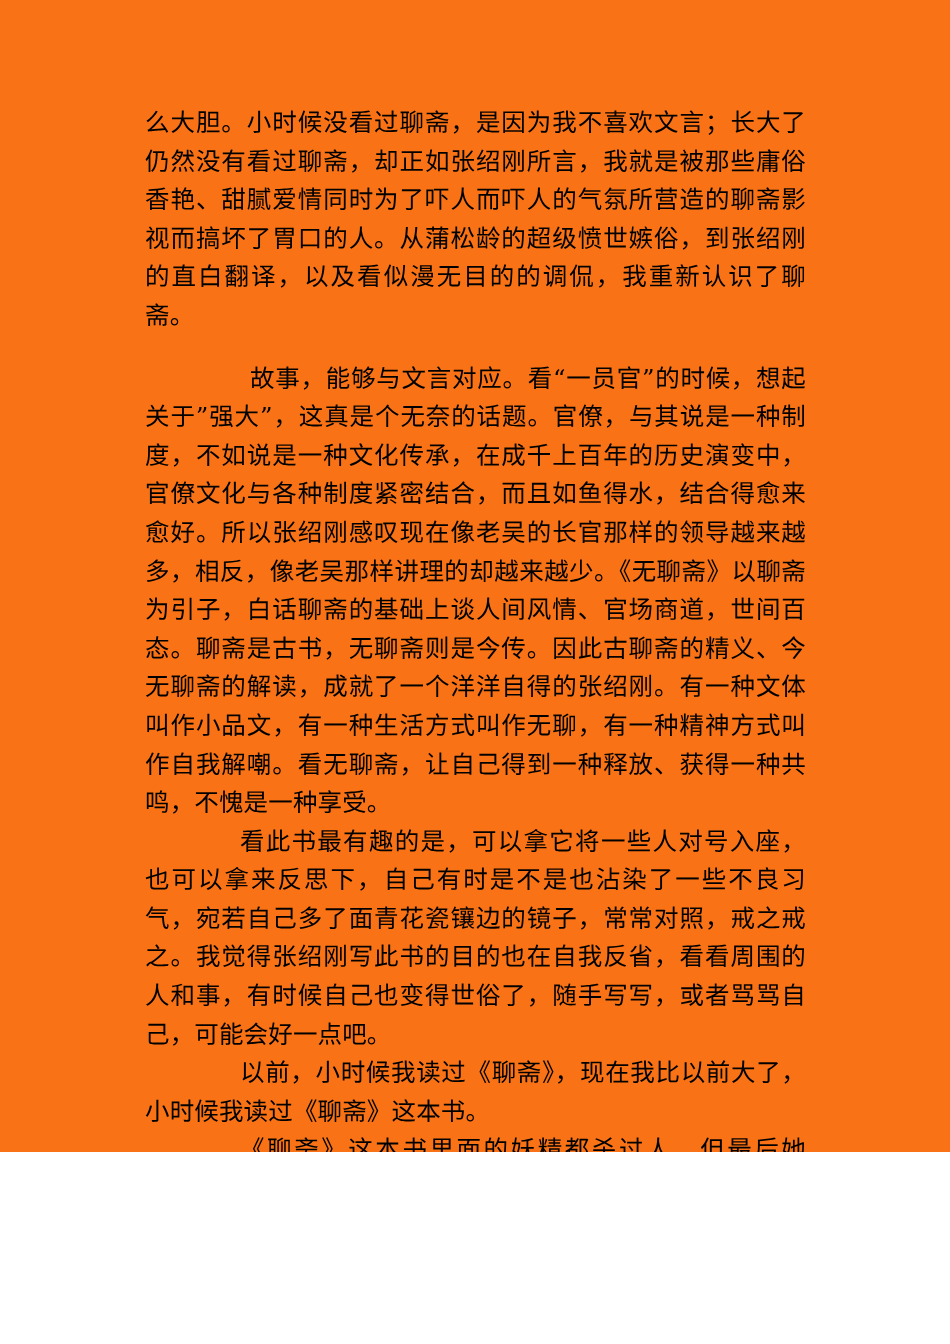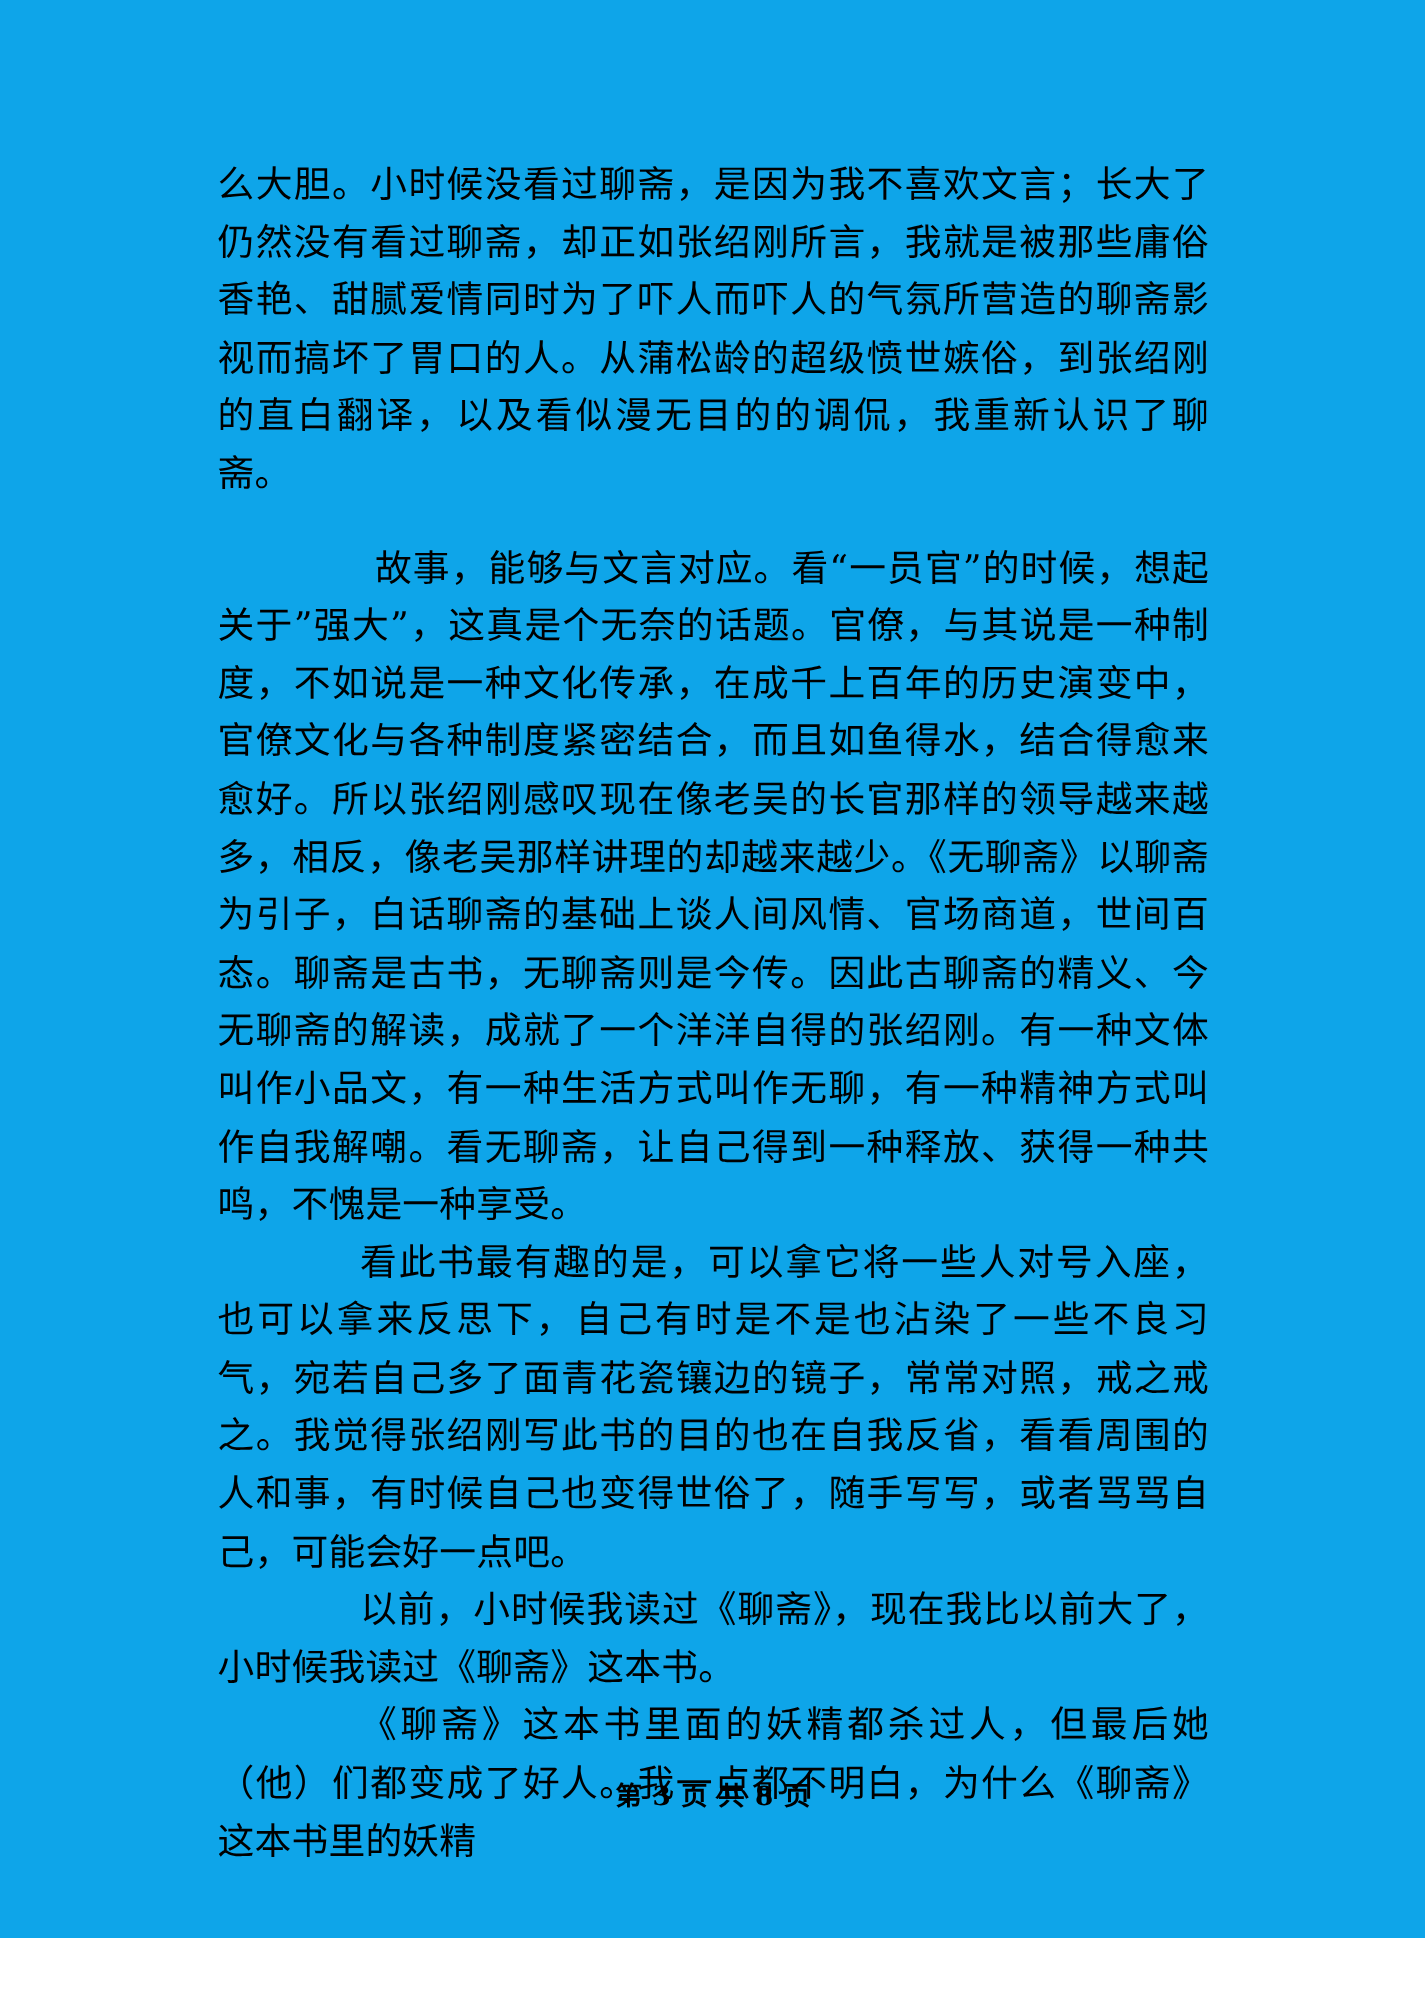--- a/index.html
+++ b/index.html
@@ -5,22 +5,22 @@
 <style>
   html, body {
     margin: 0;
     padding: 0;
     background: #ffffff;
   }
 
   .page {
     position: relative;
     width: 950px;
-    height: 1292px;
-    background: #0ea5e9;
+    height: 1152px;
+    background: #f97316;
     margin: 0 auto;
     overflow: hidden;
     box-sizing: border-box;
   }
 
   .text-column {
     position: absolute;
     left: 145px;
     top: 104px;
     width: 661px;

